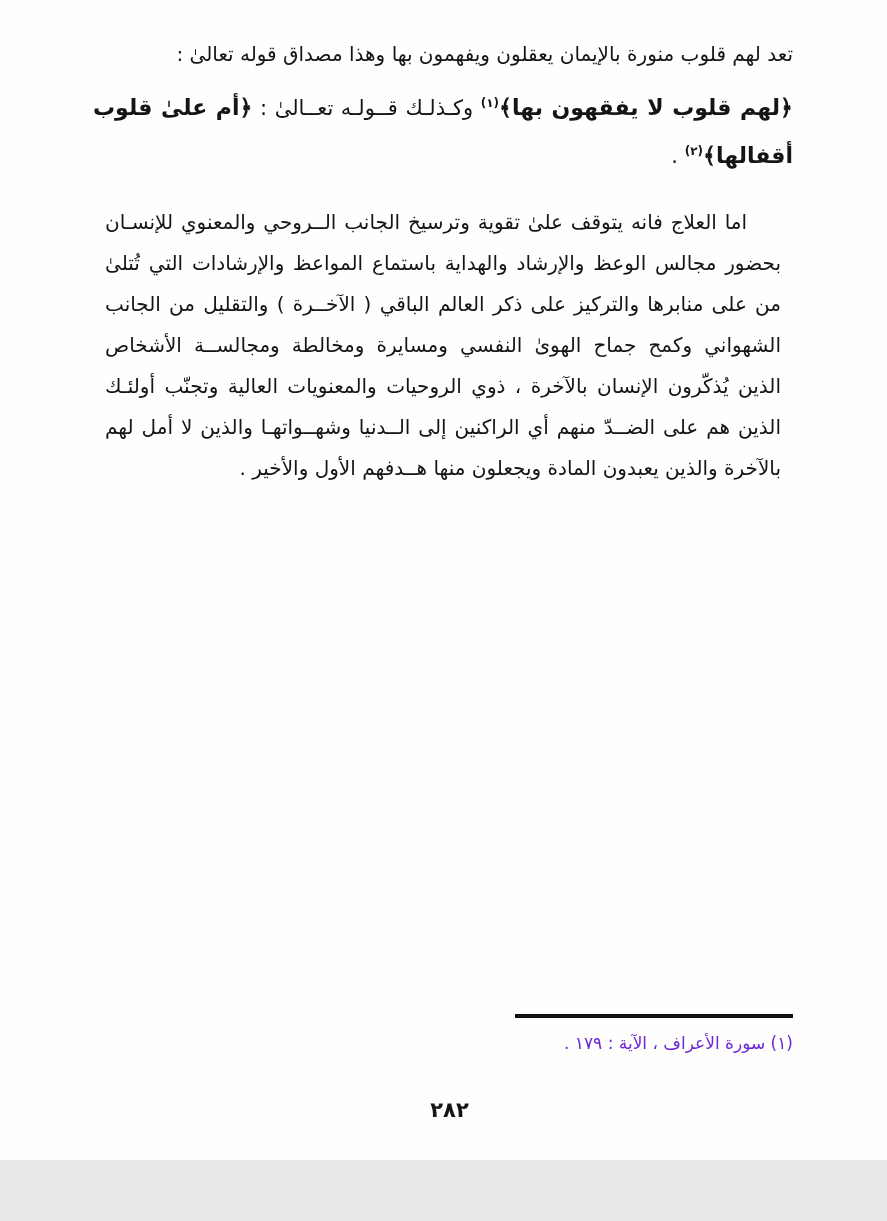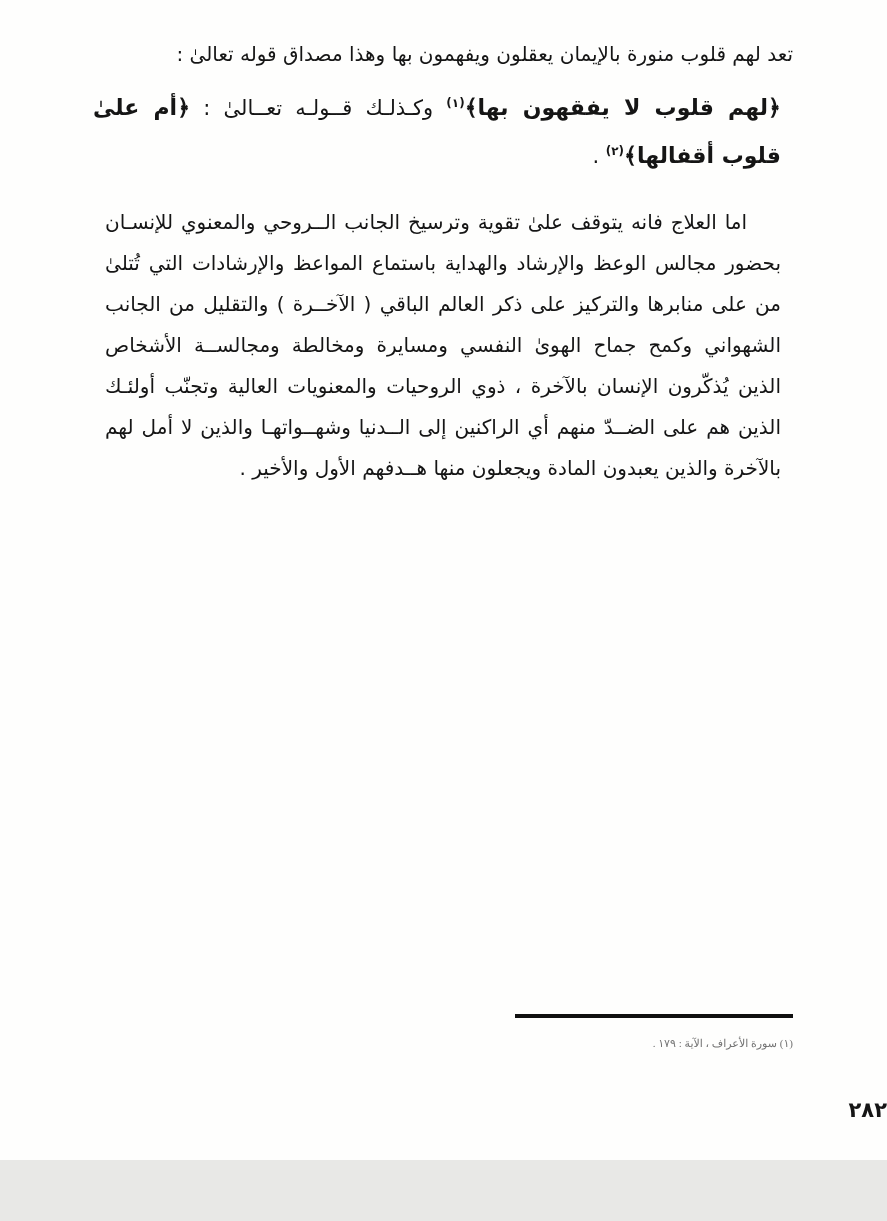--- a/index.html
+++ b/index.html
@@ -24,21 +24,21 @@
     right: 94px;
     width: 700px;
     text-align: justify;
   }
   .intro-para {
     margin: 0 0 10px 0;
     font-size: 20px;
     line-height: 40px;
   }
   .verse-para {
-    margin: 0 12px 22px 0;
+    margin: 0 0 22px 0;
     font-size: 21px;
     line-height: 48px;
   }
   .quran-quote {
     font-weight: 700;
     font-size: 22px;
   }
   .verse-connector {
     font-weight: 400;
   }
@@ -62,31 +62,30 @@
     text-align: right;
   }
   .footnote-rule {
     width: 278px;
     height: 4px;
     background: #101010;
     margin-bottom: 12px;
   }
   .footnote-line {
     margin: 0 0 8px 0;
-    font-size: 11px;
+    font-size: 17px;
     line-height: 27px;
-    color: #737373;
-    font-family: Liberation Serif, serif;
+    color: #6d28d9;
   }
   .page-number {
     position: absolute;
     bottom: 38px;
     left: 0;
     right: 0;
-    text-align: right;
+    text-align: center;
     font-size: 21px;
     font-weight: 700;
     letter-spacing: 2px;
     padding-left: 12px;
   }
 </style>
 </head>
 <body>
 
 <div class="page">

